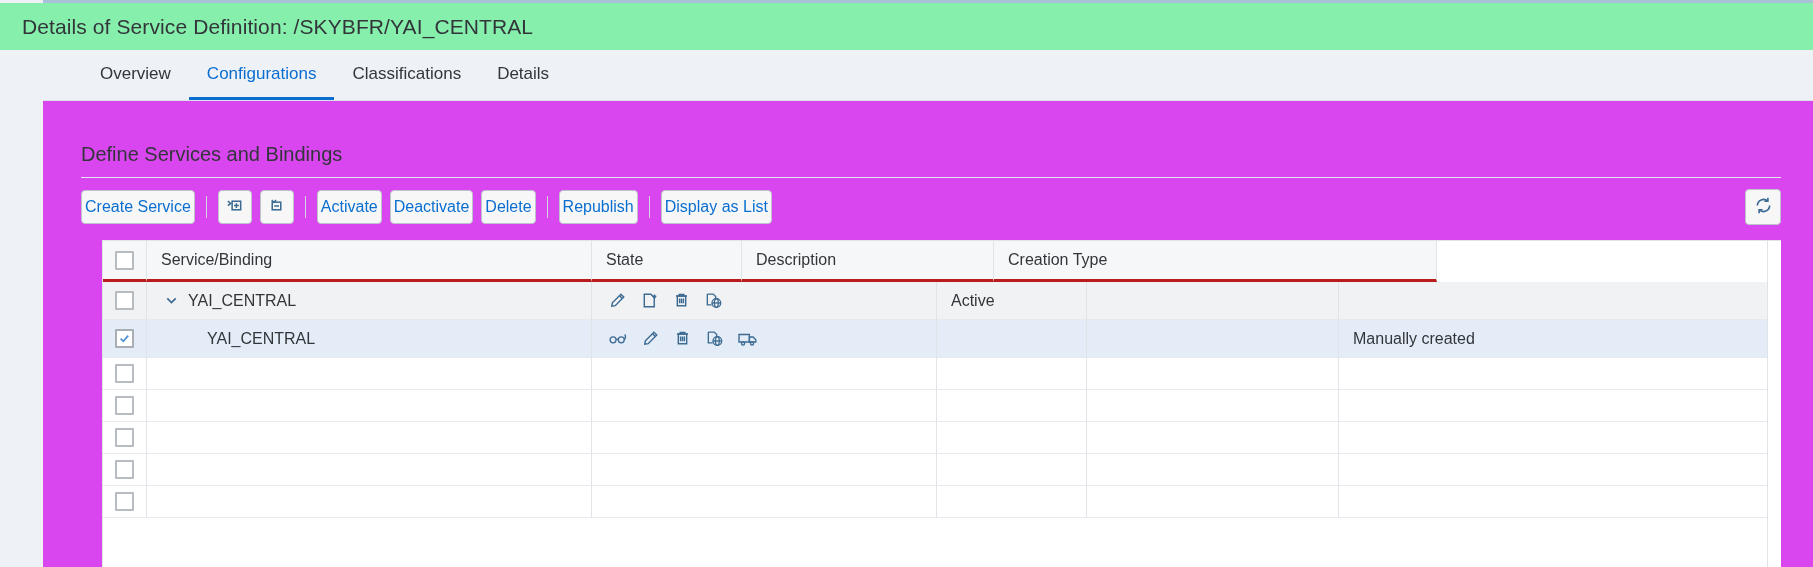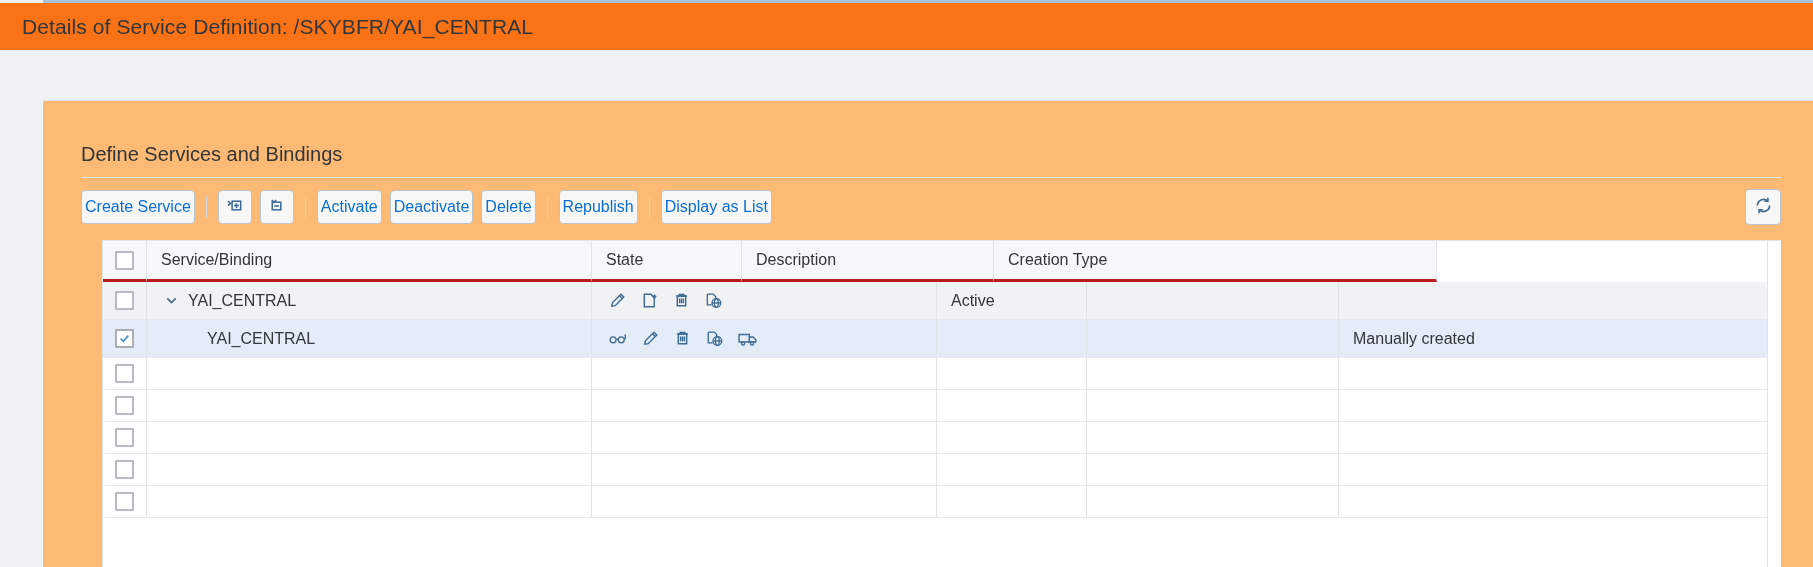--- a/index.html
+++ b/index.html
@@ -14,21 +14,21 @@
 
   
   .top-strip {
     position: absolute; left: 43px; top: 0; width: 1770px; height: 3px;
     background: #a8c0d8;
   }
 
   
   .title-bar {
     position: absolute; left: 0; top: 3px; width: 1813px; height: 47px;
-    background: #f97316;
+    background: #86efac;
     display: flex; align-items: center;
   }
   .page-title {
     margin-left: 22px;
     font-size: 21px; color: #32363a; letter-spacing: .1px;
     white-space: nowrap;
   }
 
   
   .tab-bar {
@@ -42,21 +42,21 @@
     padding: 0 18px; font-size: 17px; color: #32363a;
     cursor: pointer; border-bottom: 3px solid transparent;
     white-space: nowrap;
   }
   .tab.active { color: #0a6ed1; border-bottom: 3px solid #0a6ed1; }
 
   
   .content-card {
     position: absolute; left: 43px; top: 100px;
     width: 1770px; height: 467px;
-    background: #fdba74;
+    background: #d946ef;
     border-top: 1px solid #d9e2ec;
   }
 
   .section-title {
     position: absolute; left: 38px; top: 42px;
     font-size: 20px; color: #32363a;
   }
   .section-rule {
     position: absolute; left: 38px; top: 76px; width: 1700px; height: 1px;
     background: #e3e8ee;
@@ -150,20 +150,28 @@
 <body>
 
 <div class="page">
 
   <div class="top-strip"></div>
 
   <div class="title-bar">
     <div class="page-title">Details of Service Definition: /SKYBFR/YAI_CENTRAL</div>
   </div>
 
+  <div class="tab-bar">
+    <div class="tabs">
+      <div class="tab">Overview</div>
+      <div class="tab active">Configurations</div>
+      <div class="tab">Classifications</div>
+      <div class="tab">Details</div>
+    </div>
+  </div>
 
   <div class="content-card">
 
     <div class="section-title">Define Services and Bindings</div>
     <div class="section-rule"></div>
 
     <div class="toolbar">
 
       <button class="btn">Create Service</button>
 

